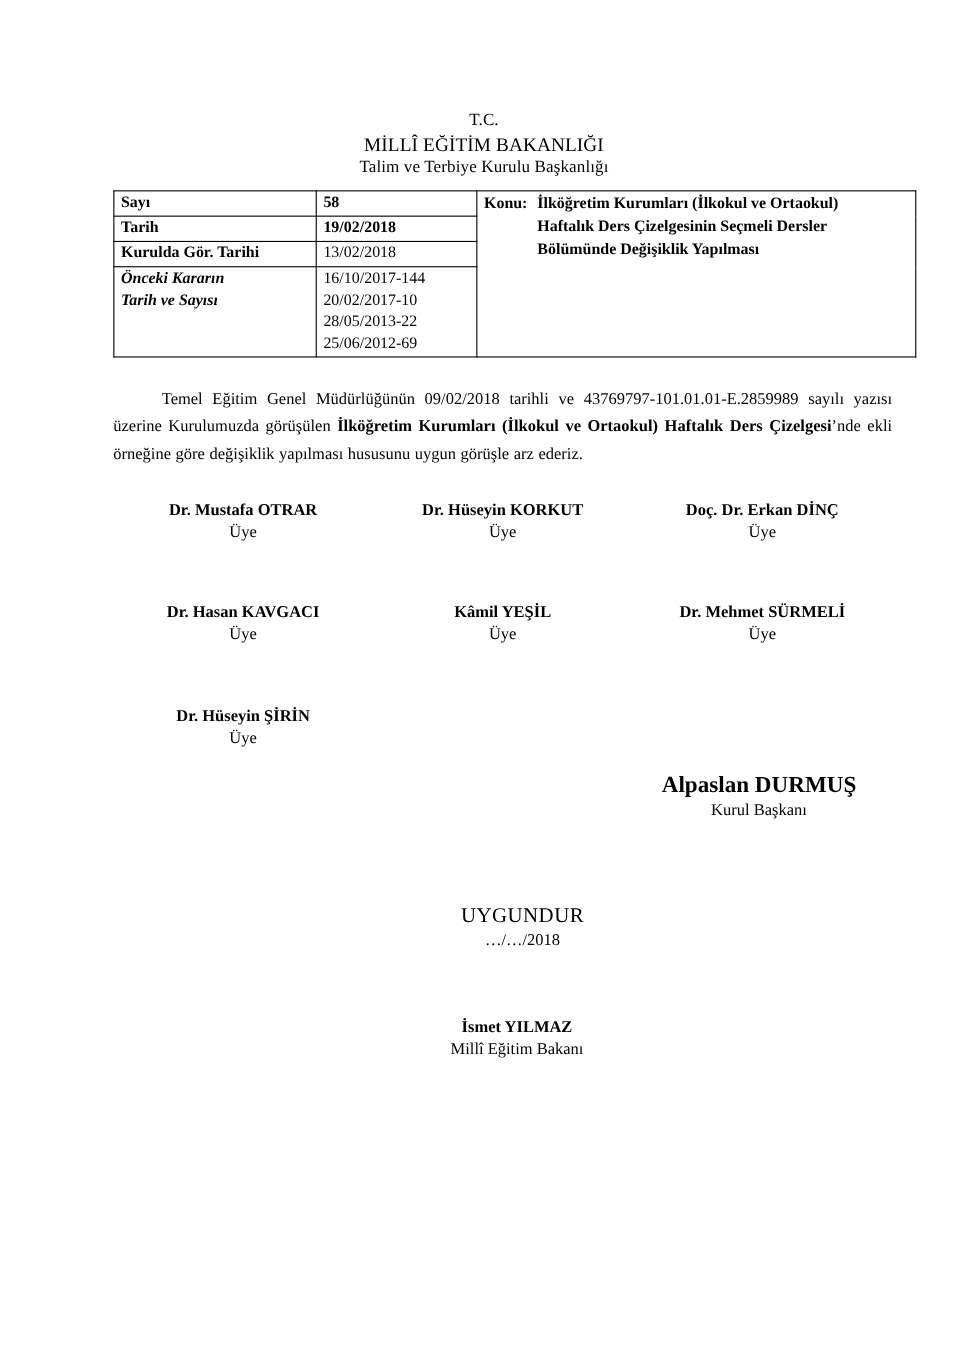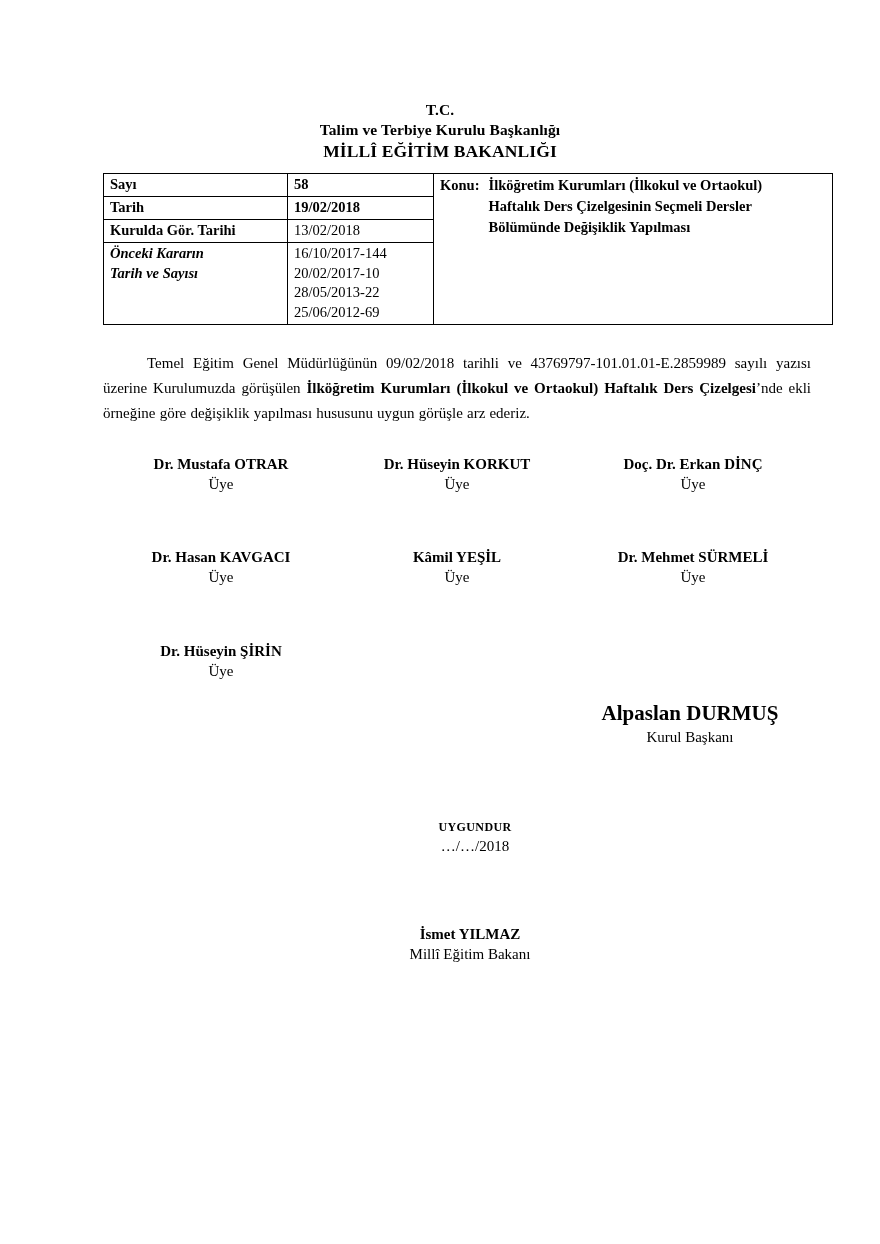--- a/index.html
+++ b/index.html
@@ -27,21 +27,21 @@
   
   .doc-header {
     position: absolute;
     left: 0;
     top: 100px;
     width: 880px;
     text-align: center;
     line-height: 1.28;
   }
   .doc-header .hdr-line {
-    font-weight: bold;
+    font-weight: normal;
     letter-spacing: 0.1px;
   }
   .hdr-tc      { font-size: 15.5px; }
   .hdr-ministry{ font-size: 17.5px; }
   .hdr-board   { font-size: 15.5px; }
 
   
   .info-table {
     position: absolute;
     left: 103px;
@@ -151,22 +151,22 @@
 
   
   .approval-block {
     position: absolute;
     left: 295px;
     top: 820px;
     width: 360px;
     text-align: center;
   }
   .approval-word {
-    font-weight: bold;
-    font-size: 12px;
+    font-weight: normal;
+    font-size: 19px;
     letter-spacing: 0.4px;
     line-height: 1.32;
   }
   .approval-date {
     font-size: 15px;
     line-height: 1.36;
   }
 
   
   .minister-block {
@@ -186,22 +186,22 @@
     line-height: 1.32;
   }
 </style>
 </head>
 <body>
 
 <div class="page">
 
   <div class="doc-header">
     <div class="hdr-line hdr-tc">T.C.</div>
+    <div class="hdr-line hdr-ministry">MİLLÎ EĞİTİM BAKANLIĞI</div>
     <div class="hdr-line hdr-board">Talim ve Terbiye Kurulu Başkanlığı</div>
-    <div class="hdr-line hdr-ministry">MİLLÎ EĞİTİM BAKANLIĞI</div>
   </div>
 
   <table class="info-table">
     <tbody>
       <tr>
         <td class="col-label">Sayı</td>
         <td class="col-value val-strong">58</td>
         <td class="col-konu konu-cell" rowspan="4">
           <div class="konu-wrap">
             <span class="konu-key">Konu:</span>

